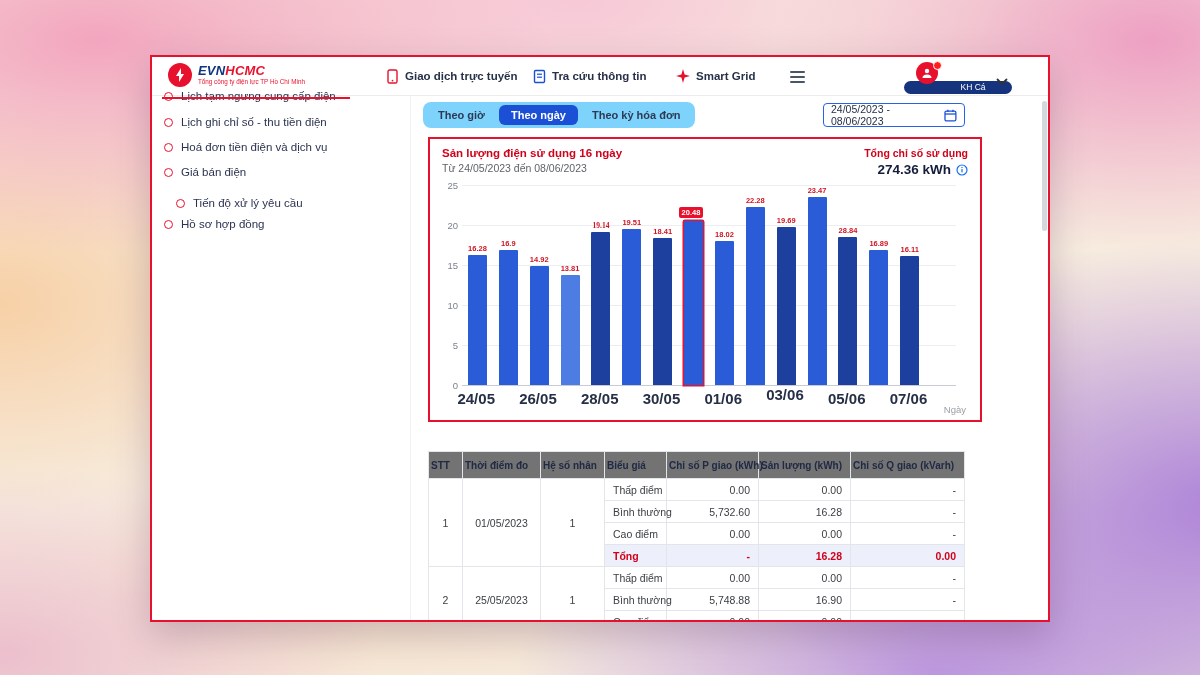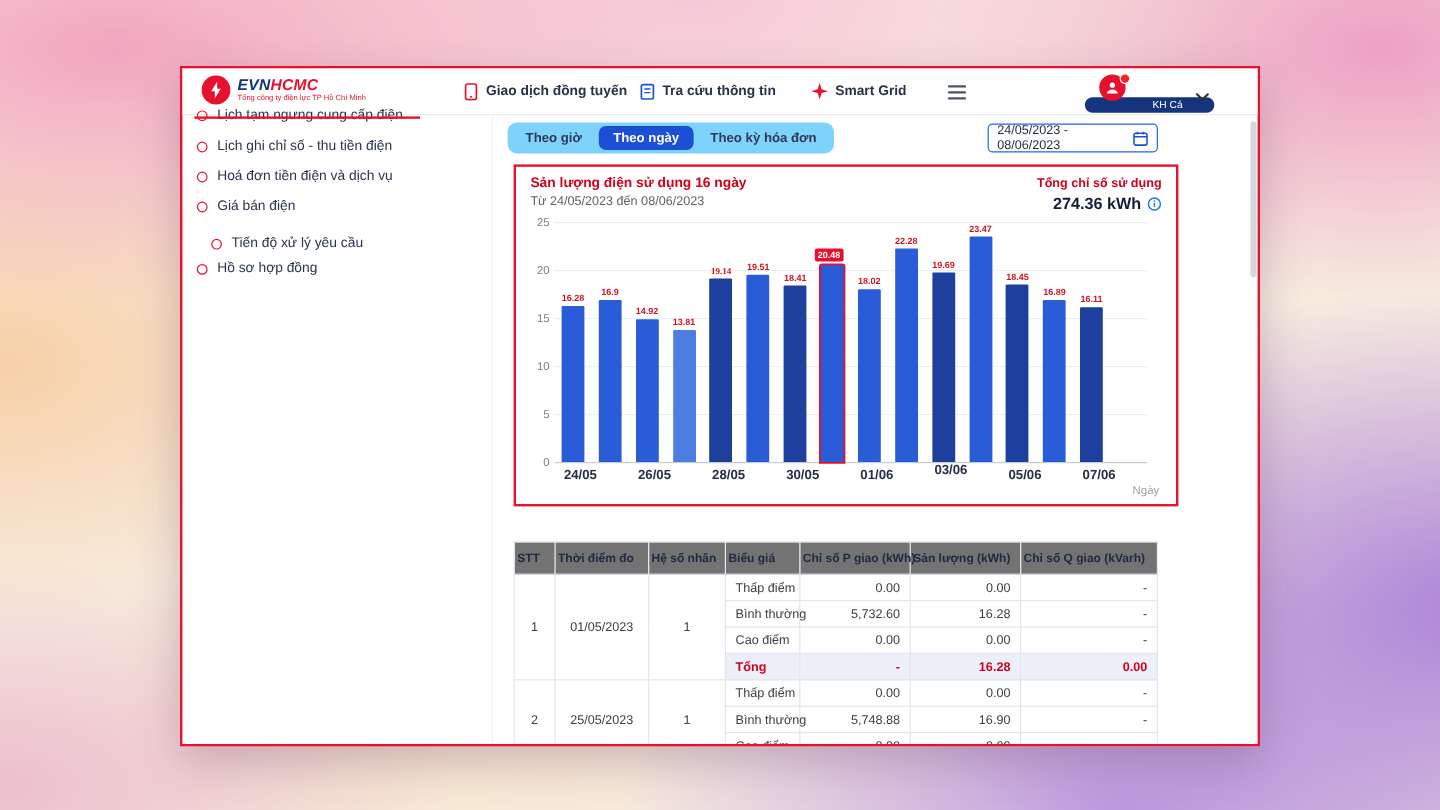--- a/index.html
+++ b/index.html
@@ -66,21 +66,21 @@
   .total-label{color:#d0021b;font-size:10.5px;font-weight:600;text-align:right;}
   .total-line{display:flex;justify-content:flex-end;align-items:center;gap:5px;margin-top:3px;}
   .total-value{font-size:13.5px;font-weight:700;color:#141e3c;}
   .gl{position:absolute;height:1px;background:#eceef1;}
   .gl.base{background:#c8ccd2;}
   .ylab{position:absolute;width:26px;text-align:right;font-size:9.5px;color:#7b828c;}
   .bar{position:absolute;width:19px;border-radius:1px 1px 0 0;cursor:pointer;}
   .bar.hl{box-shadow:0 0 0 1.5px #e8112d;}
   .blab{position:absolute;width:34px;text-align:center;font-size:7.5px;font-weight:700;color:#cf1322;}
   .blab.hl{width:auto;background:#e8112d;color:#fff;border-radius:2px;padding:1px 3px;}
-  .xlab{position:absolute;width:40px;text-align:right;font-size:11px;font-weight:700;color:#262f45;}
+  .xlab{position:absolute;width:40px;text-align:left;font-size:15px;font-weight:700;color:#262f45;}
   .ngay{position:absolute;right:14px;top:265px;font-size:9.5px;color:#9aa0a6;}
   
   .table-head{position:absolute;left:276px;top:374px;width:536px;display:flex;
     justify-content:space-between;align-items:center;}
   .tbl-title{color:#d0021b;font-weight:700;font-size:11.5px;}
   .download-link{display:flex;gap:5px;align-items:center;color:#1a73e8;font-size:11.5px;
     font-weight:600;cursor:pointer;}
   .detail-table{position:absolute;left:276px;top:394px;width:536px;border-collapse:collapse;
     table-layout:fixed;background:#fff;font-size:10.5px;color:#3c4043;}
   .detail-table th{border:1px solid #e2e5ea;font-size:10px;font-weight:700;color:#202a44;
@@ -109,21 +109,21 @@
         <span class="logo-line1"><span class="evn">EVN</span><span class="hcmc">HCMC</span></span>
         <span class="logo-sub">Tổng công ty điện lực TP Hồ Chí Minh</span>
       </span>
     </div>
 
     <div class="nav-item" style="left:234px">
       <svg width="13" height="15" viewBox="0 0 13 15">
           <rect x="2" y="1" width="9" height="13" rx="1.6" fill="none" stroke="#e8112d" stroke-width="1.4"></rect>
           <circle cx="6.5" cy="11.6" r="0.9" fill="#e8112d"></circle>
         </svg>
-      <span>Giao dịch đồng tuyến</span>
+      <span>Giao dịch trực tuyến</span>
     </div>
     <div class="nav-item" style="left:381px">
       <svg width="13" height="15" viewBox="0 0 13 15">
           <rect x="1.5" y="1.5" width="10" height="12" rx="1.2" fill="none" stroke="#1a4fd6" stroke-width="1.4"></rect>
           <line x1="4" y1="5.2" x2="9" y2="5.2" stroke="#1a4fd6" stroke-width="1.2"></line>
           <line x1="4" y1="8.2" x2="9" y2="8.2" stroke="#1a4fd6" stroke-width="1.2"></line>
         </svg>
       <span>Tra cứu thông tin</span>
     </div>
     <div class="nav-item" style="left:524px">
@@ -249,21 +249,21 @@
       <div class="blab hl" style="left: 248.562px; top: 68.16px;">20.48</div>
       <div class="bar" style="left: 284.938px; top: 101.84px; height: 144.16px; background: rgb(42, 92, 215);"></div>
       <div class="blab" style="left: 277.438px; top: 90.84px;">18.02</div>
       <div class="bar" style="left: 315.812px; top: 67.76px; height: 178.24px; background: rgb(42, 92, 215);"></div>
       <div class="blab" style="left: 308.312px; top: 56.76px;">22.28</div>
       <div class="bar" style="left: 346.688px; top: 88.48px; height: 157.52px; background: rgb(29, 63, 158);"></div>
       <div class="blab" style="left: 339.188px; top: 77.48px;">19.69</div>
       <div class="bar" style="left: 377.562px; top: 58.24px; height: 187.76px; background: rgb(42, 92, 215);"></div>
       <div class="blab" style="left: 370.062px; top: 47.24px;">23.47</div>
       <div class="bar" style="left: 408.438px; top: 98.4px; height: 147.6px; background: rgb(29, 63, 158);"></div>
-      <div class="blab" style="left: 400.938px; top: 87.4px;">18.45</div>
+      <div class="blab" style="left: 400.938px; top: 87.4px;">28.84</div>
       <div class="bar" style="left: 439.312px; top: 110.88px; height: 135.12px; background: rgb(42, 92, 215);"></div>
       <div class="blab" style="left: 431.812px; top: 99.88px;">16.89</div>
       <div class="bar" style="left: 470.188px; top: 117.12px; height: 128.88px; background: rgb(29, 63, 158);"></div>
       <div class="blab" style="left: 462.688px; top: 106.12px;">16.11</div>
       <div class="xlab" style="left: 27.4375px; top: 251px;">24/05</div>
       <div class="xlab" style="left: 89.1875px; top: 251px;">26/05</div>
       <div class="xlab" style="left: 150.938px; top: 251px;">28/05</div>
       <div class="xlab" style="left: 212.688px; top: 251px;">30/05</div>
       <div class="xlab" style="left: 274.438px; top: 251px;">01/06</div>
       <div class="xlab" style="left: 336.188px; top: 247px;">03/06</div>

